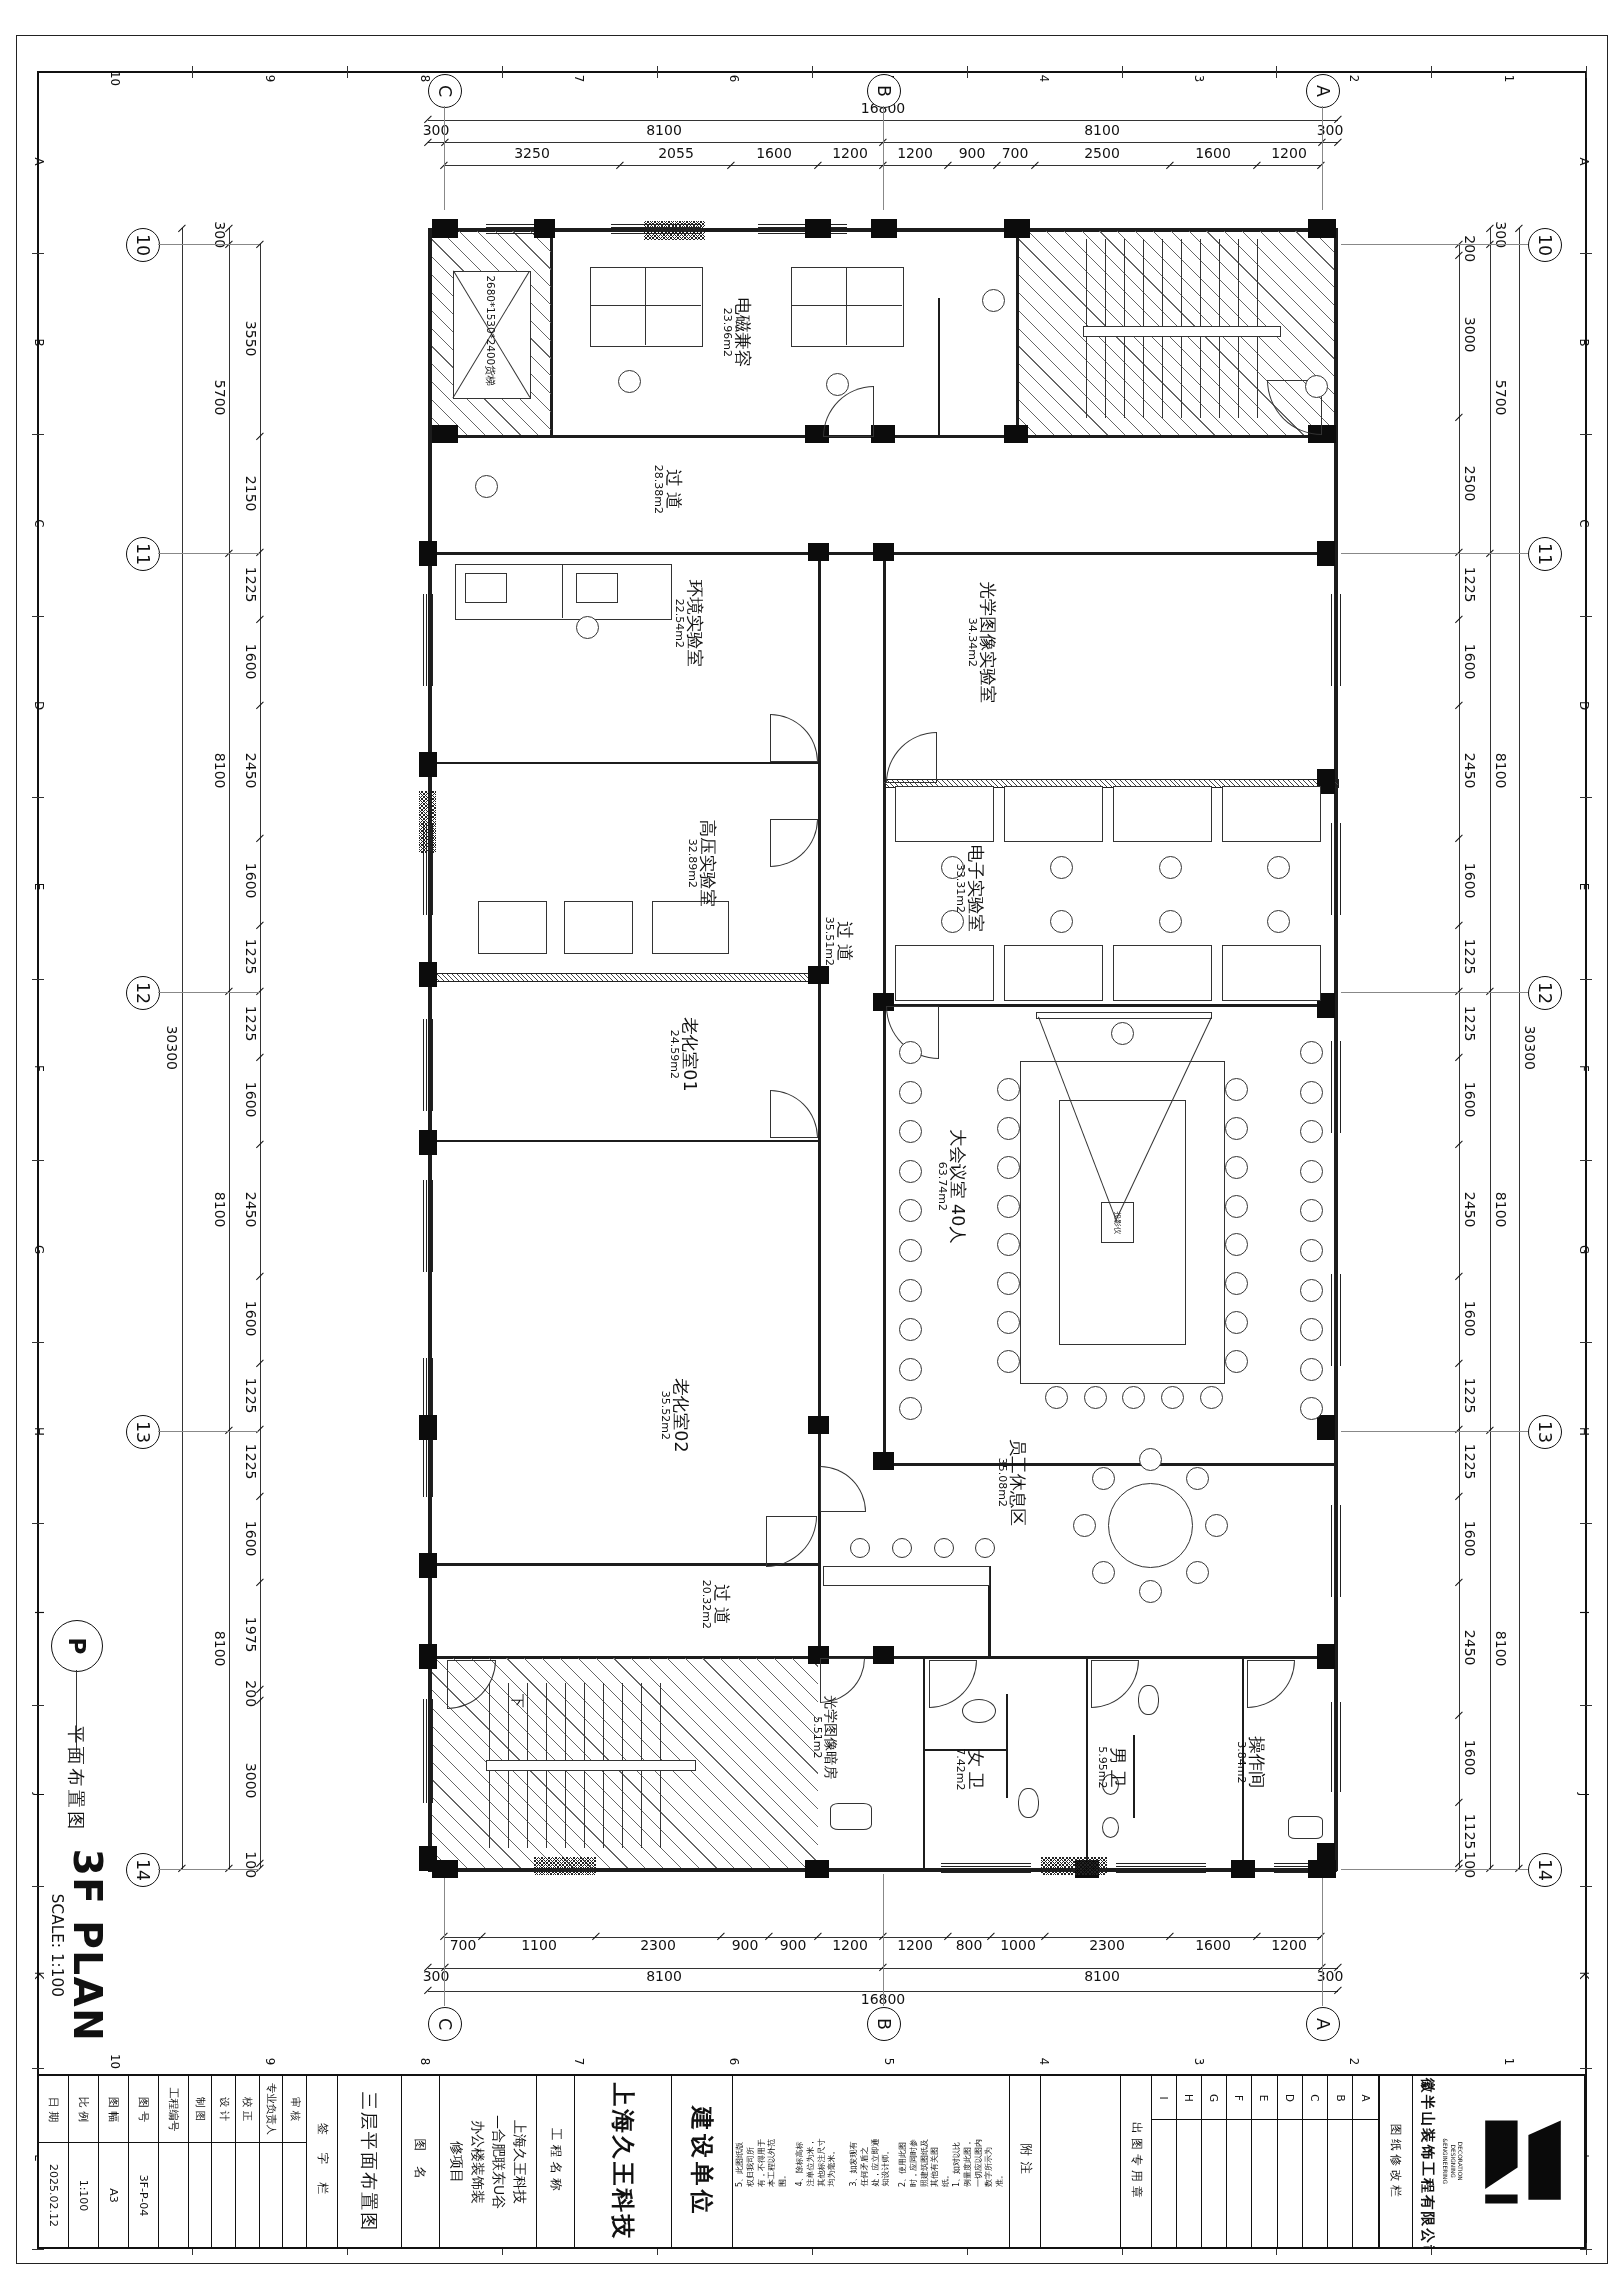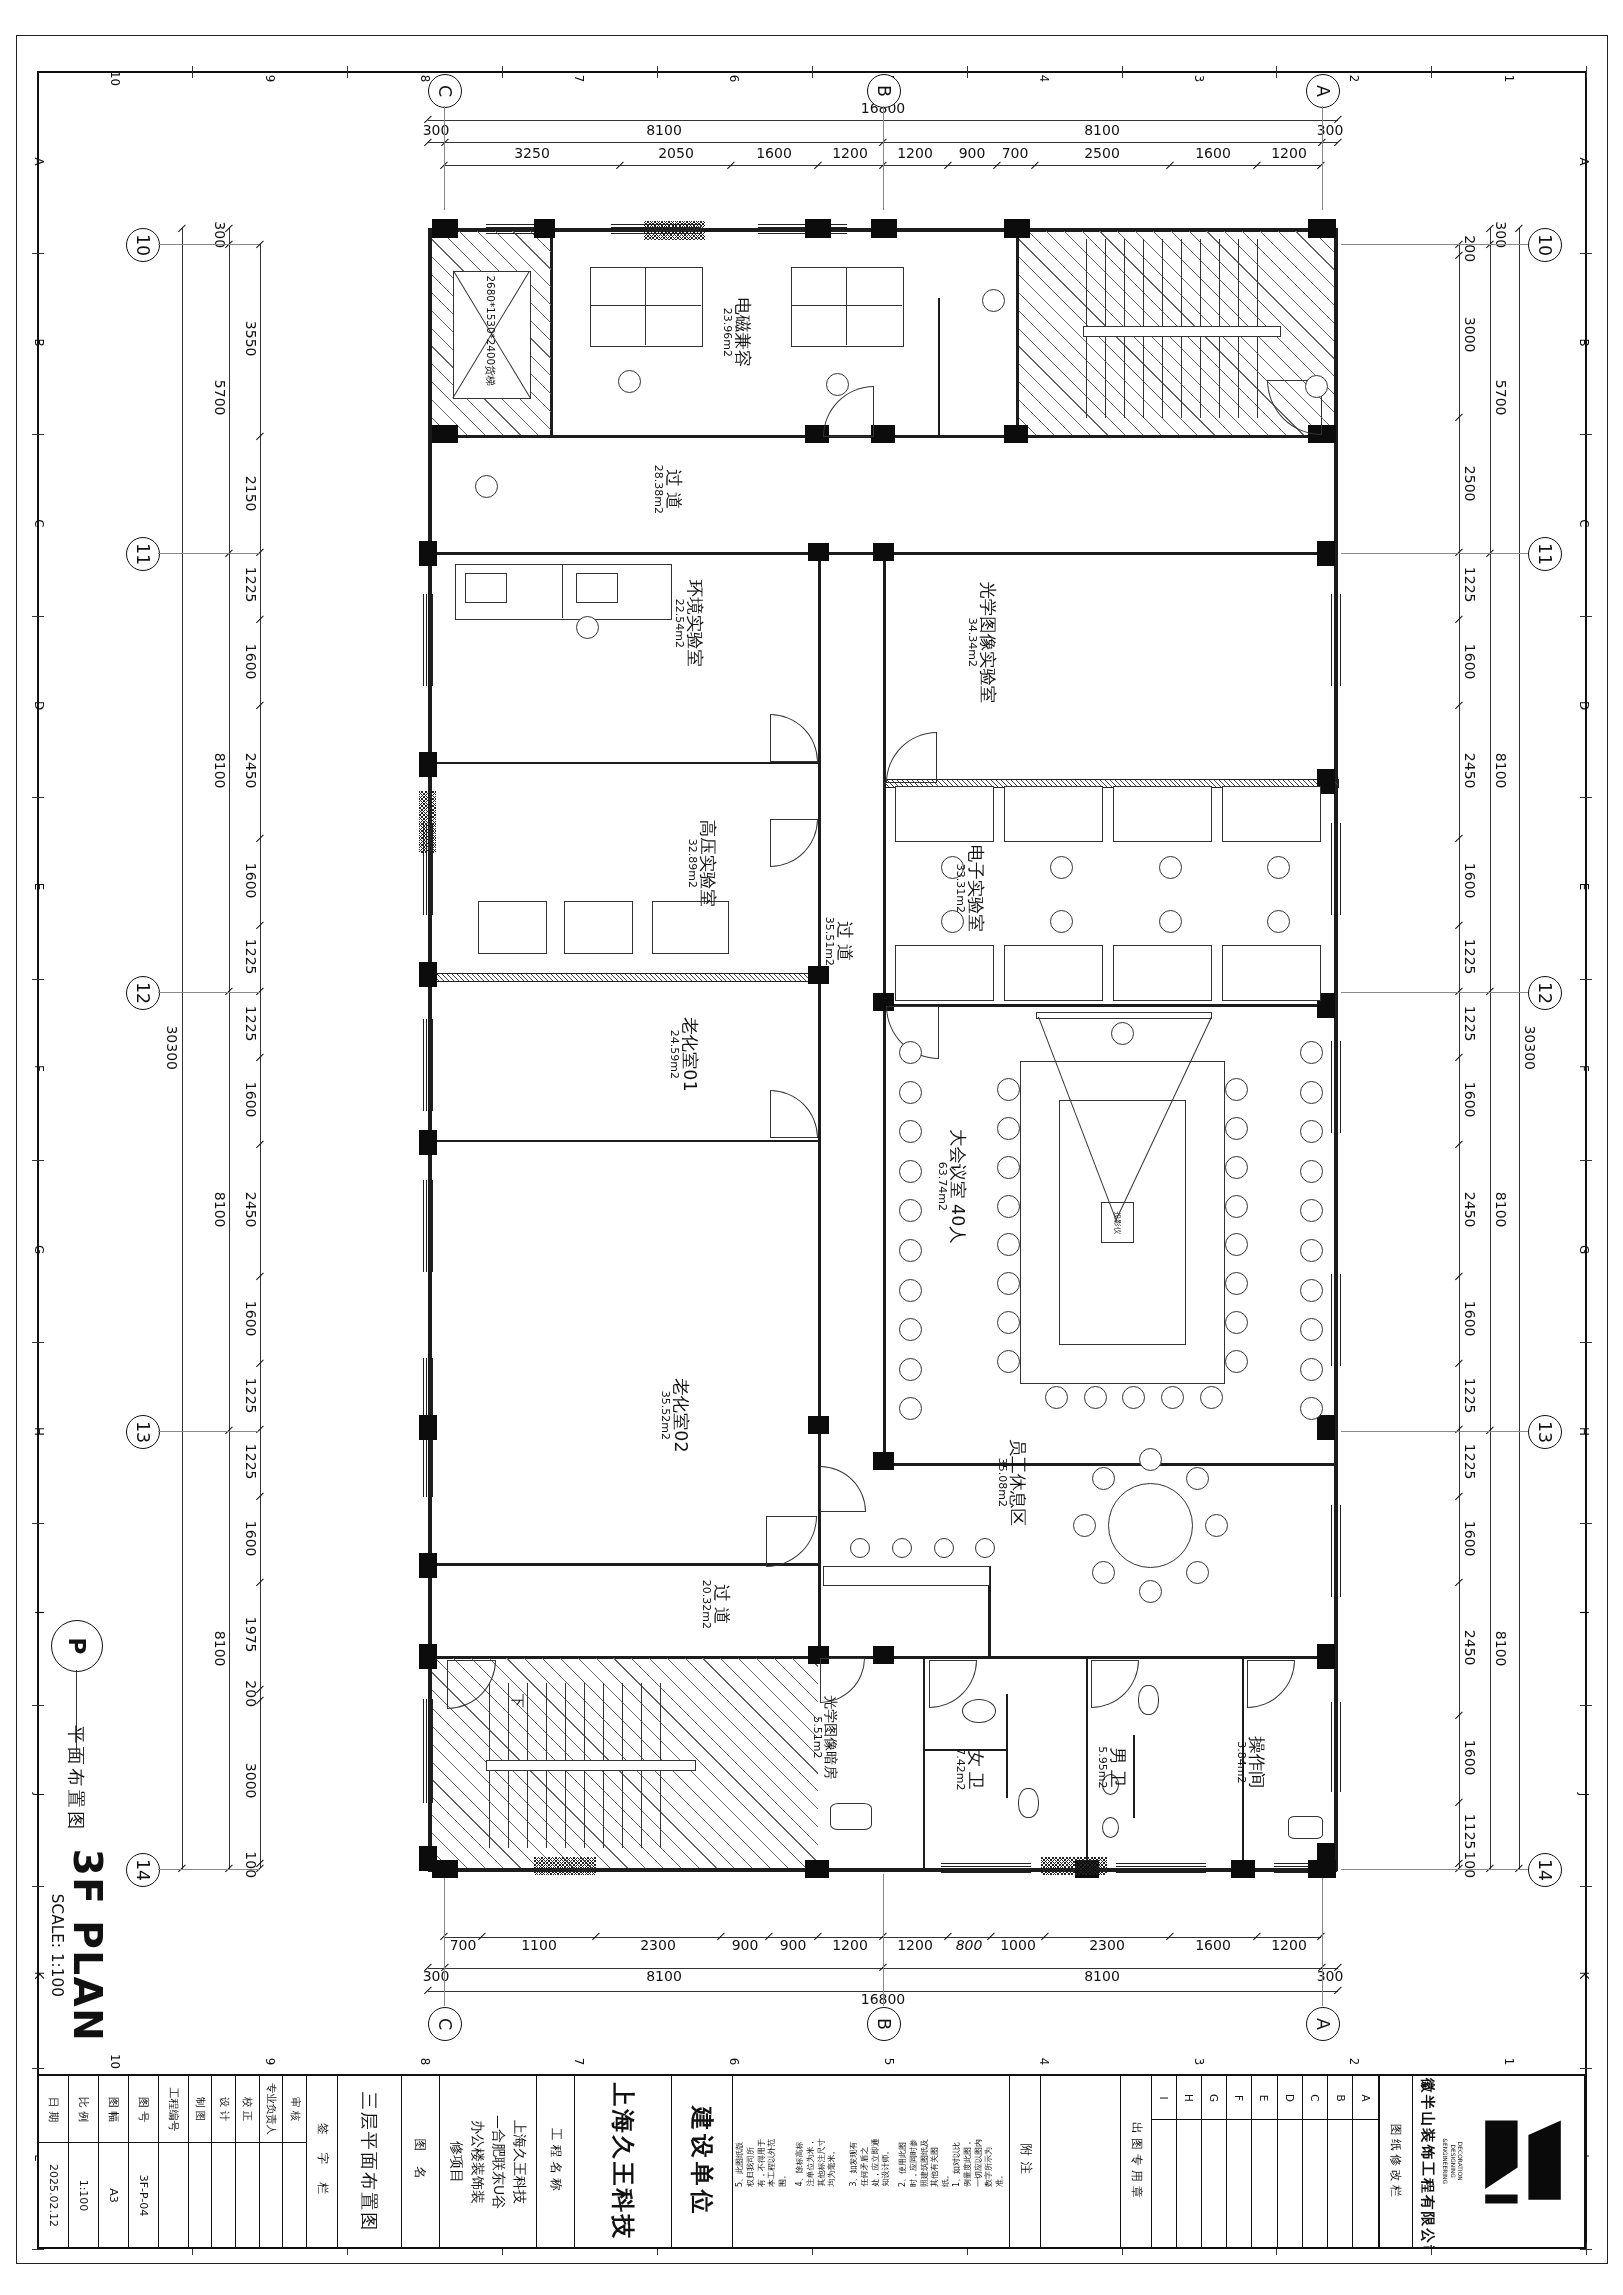--- a/index.html
+++ b/index.html
@@ -134,21 +134,21 @@
       <div class="tk" style="left: 726px; top: 165px;"></div>
       <div class="tk" style="left: 813px; top: 165px;"></div>
       <div class="tk" style="left: 878px; top: 165px;"></div>
       <div class="tk" style="left: 943px; top: 165px;"></div>
       <div class="tk" style="left: 992px; top: 165px;"></div>
       <div class="tk" style="left: 1030px; top: 165px;"></div>
       <div class="tk" style="left: 1165px; top: 165px;"></div>
       <div class="tk" style="left: 1252px; top: 165px;"></div>
       <div class="tk" style="left: 1316px; top: 165px;"></div>
       <div class="abs dtx" style="left: 428px; top: 146px; font-size: 14px;">3250</div>
-      <div class="abs dtx" style="left: 572px; top: 146px; font-size: 14px;">2050</div>
+      <div class="abs dtx" style="left: 572px; top: 146px; font-size: 14px;">2055</div>
       <div class="abs dtx" style="left: 670px; top: 146px; font-size: 14px;">1600</div>
       <div class="abs dtx" style="left: 746px; top: 146px; font-size: 14px;">1200</div>
       <div class="abs dtx" style="left: 811px; top: 146px; font-size: 14px;">1200</div>
       <div class="abs dtx" style="left: 868px; top: 146px; font-size: 14px;">900</div>
       <div class="abs dtx" style="left: 911px; top: 146px; font-size: 14px;">700</div>
       <div class="abs dtx" style="left: 998px; top: 146px; font-size: 14px;">2500</div>
       <div class="abs dtx" style="left: 1109px; top: 146px; font-size: 14px;">1600</div>
       <div class="abs dtx" style="left: 1185px; top: 146px; font-size: 14px;">1200</div>
       <div class="ln" style="left: 428px; top: 142px; width: 910px; height: 0.9px;"></div>
       <div class="tk" style="left: 423px; top: 142px;"></div>
@@ -178,21 +178,21 @@
       <div class="tk" style="left: 1165px; top: 1936px;"></div>
       <div class="tk" style="left: 1252px; top: 1936px;"></div>
       <div class="tk" style="left: 1316px; top: 1936px;"></div>
       <div class="abs dtx" style="left: 359px; top: 1938px; font-size: 14px;">700</div>
       <div class="abs dtx" style="left: 435px; top: 1938px; font-size: 14px;">1100</div>
       <div class="abs dtx" style="left: 554px; top: 1938px; font-size: 14px;">2300</div>
       <div class="abs dtx" style="left: 641px; top: 1938px; font-size: 14px;">900</div>
       <div class="abs dtx" style="left: 689px; top: 1938px; font-size: 14px;">900</div>
       <div class="abs dtx" style="left: 746px; top: 1938px; font-size: 14px;">1200</div>
       <div class="abs dtx" style="left: 811px; top: 1938px; font-size: 14px;">1200</div>
-      <div class="abs dtx" style="left: 865px; top: 1938px; font-size: 14px; font-style: italic;">800</div>
+      <div class="abs dtx" style="left: 865px; top: 1938px; font-size: 14px;">800</div>
       <div class="abs dtx" style="left: 914px; top: 1938px; font-size: 14px;">1000</div>
       <div class="abs dtx" style="left: 1003px; top: 1938px; font-size: 14px;">2300</div>
       <div class="abs dtx" style="left: 1109px; top: 1938px; font-size: 14px;">1600</div>
       <div class="abs dtx" style="left: 1185px; top: 1938px; font-size: 14px;">1200</div>
       <div class="ln" style="left: 428px; top: 1968px; width: 910px; height: 0.9px;"></div>
       <div class="tk" style="left: 423px; top: 1967px;"></div>
       <div class="tk" style="left: 440px; top: 1967px;"></div>
       <div class="tk" style="left: 878px; top: 1967px;"></div>
       <div class="tk" style="left: 1317px; top: 1967px;"></div>
       <div class="tk" style="left: 1333px; top: 1967px;"></div>

